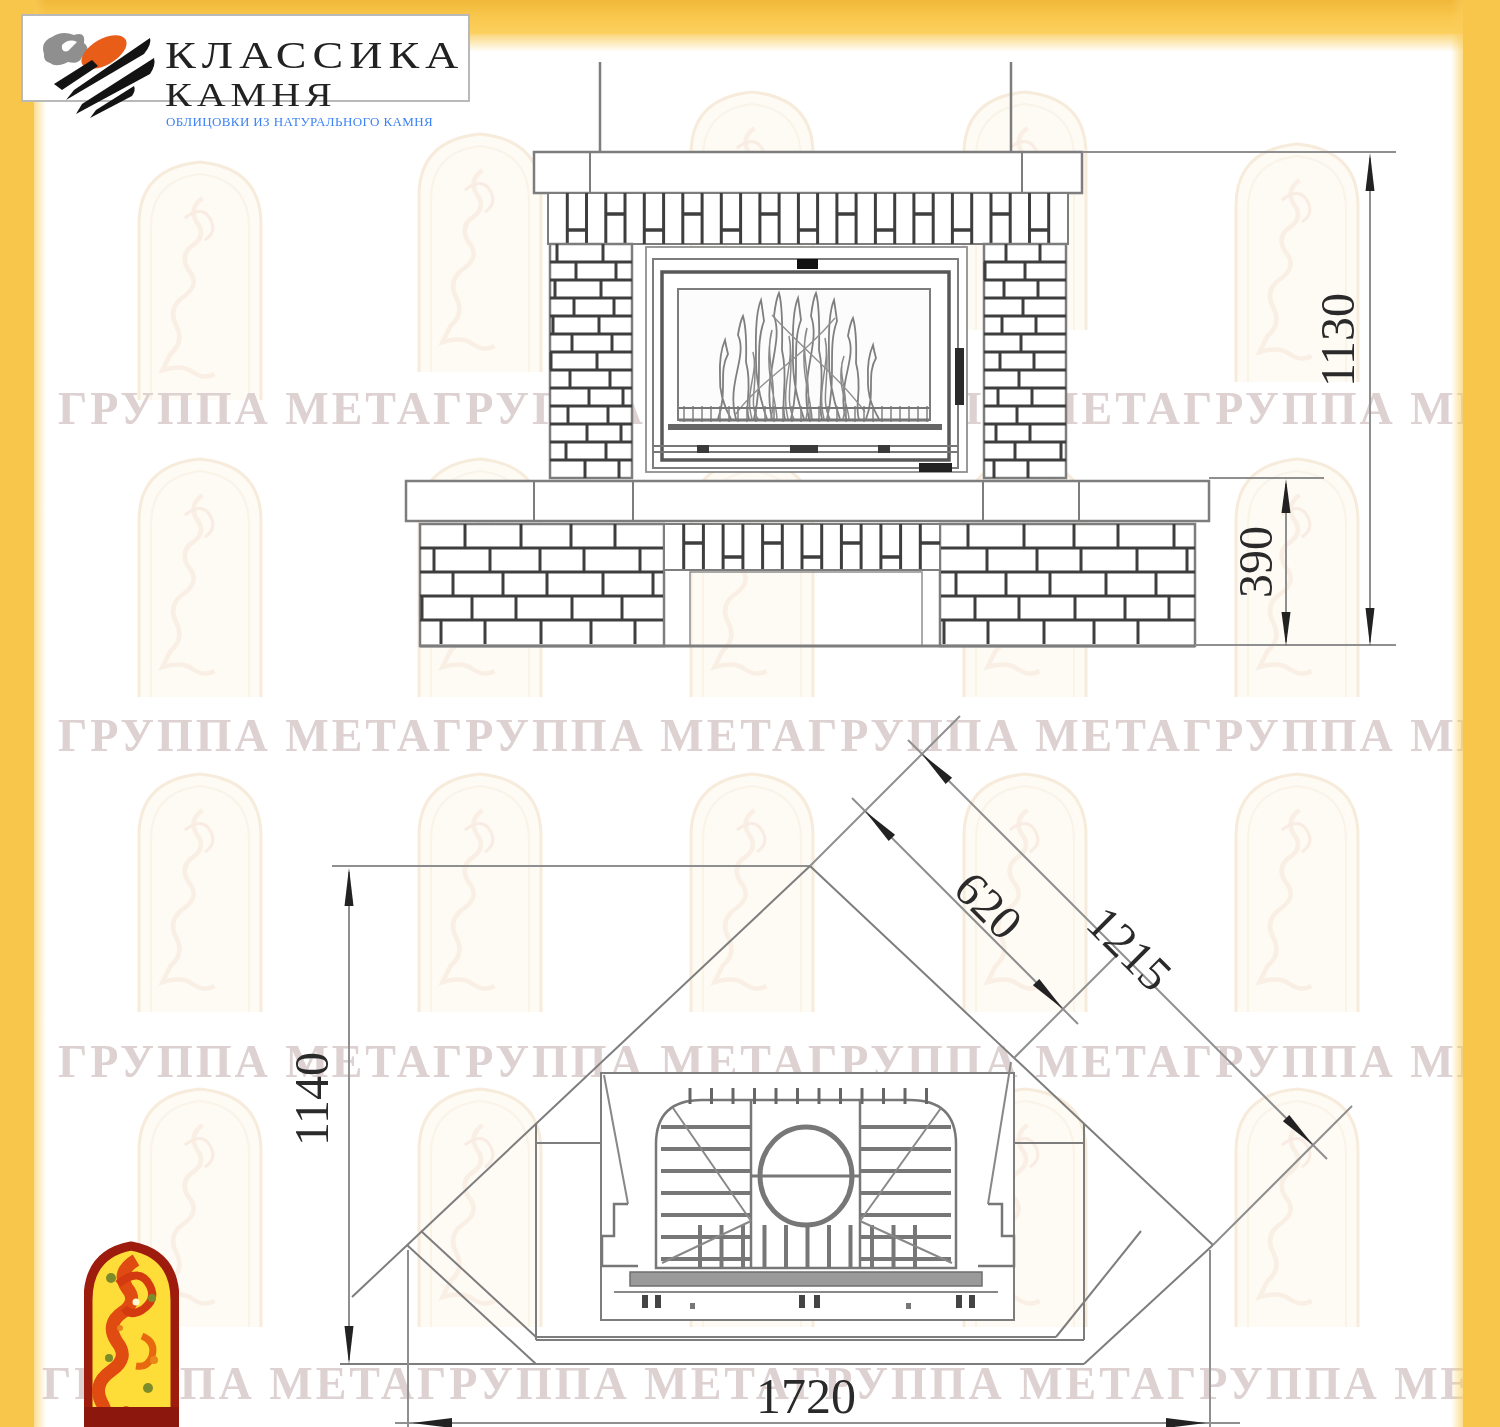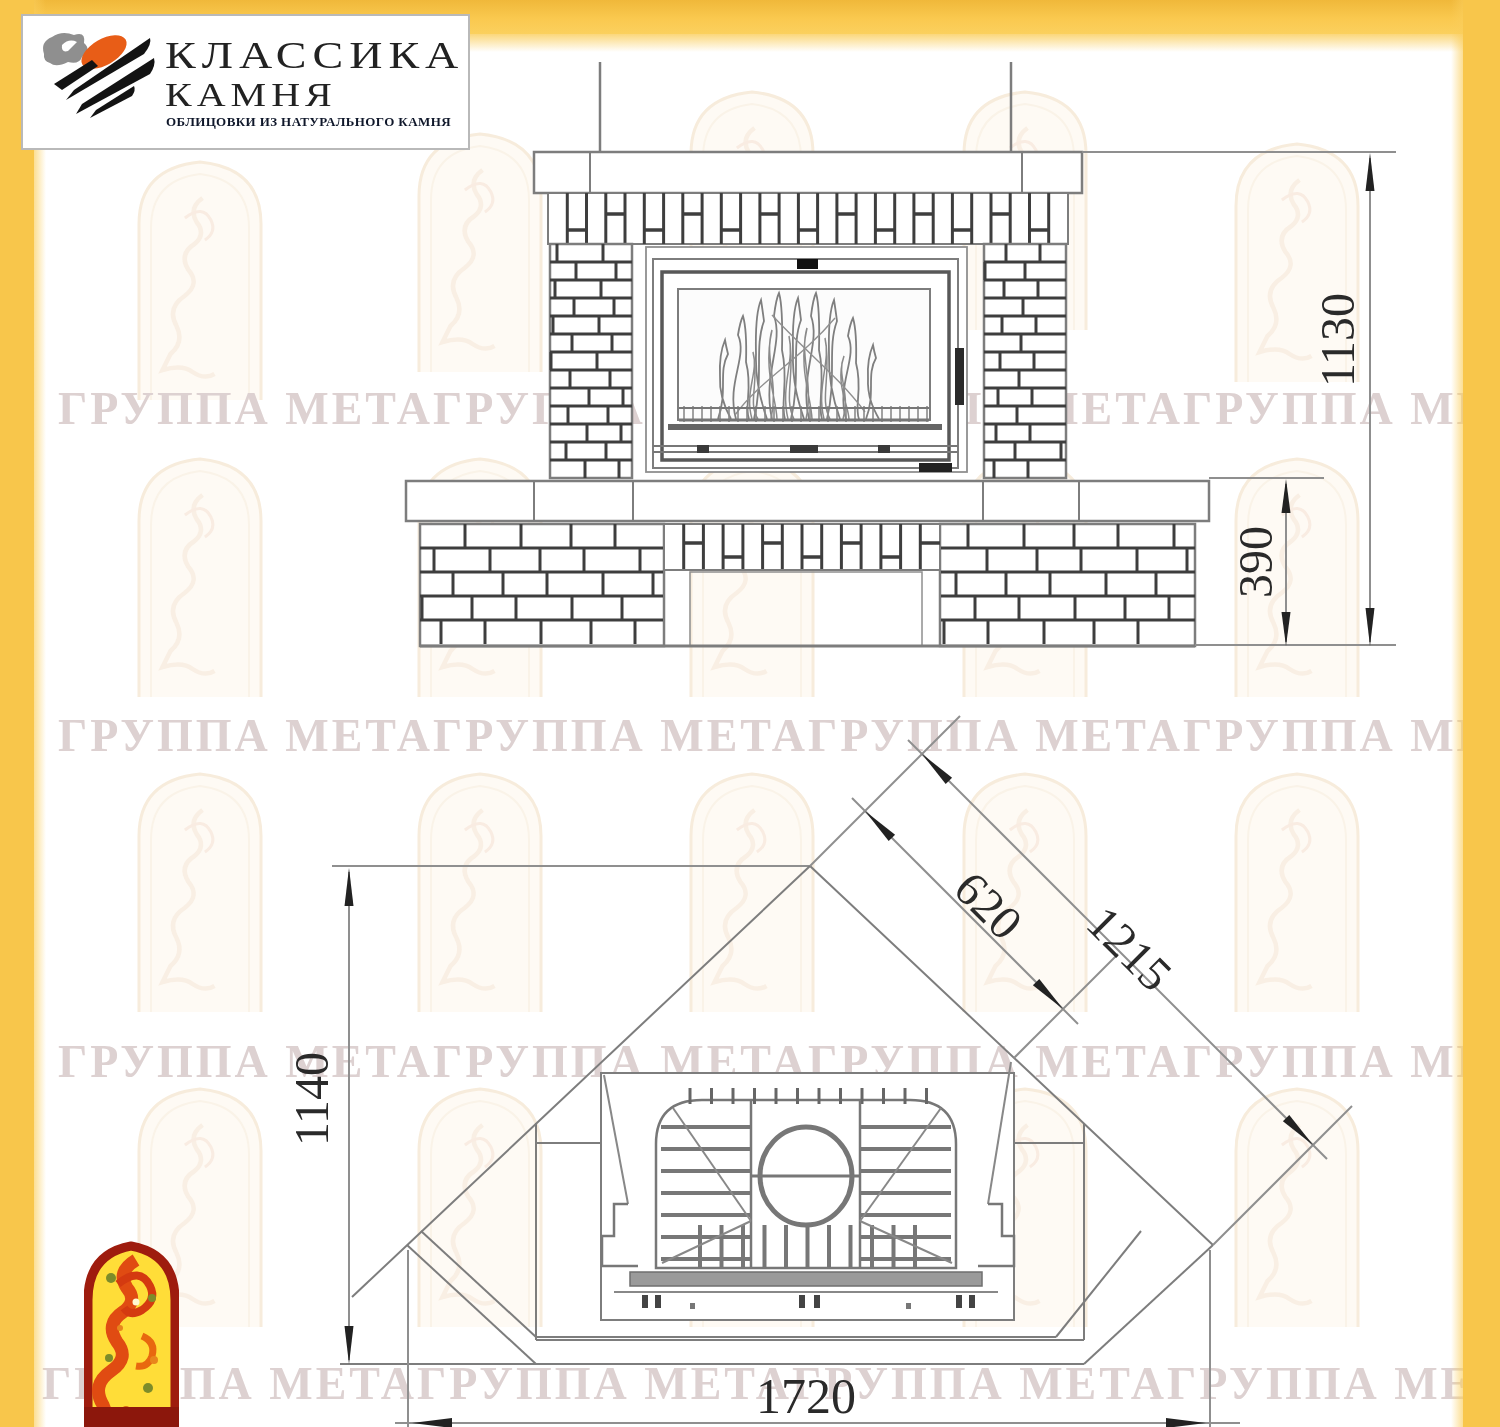--- a/index.html
+++ b/index.html
@@ -508,33 +508,33 @@
 <polygon points="412.0,1423.0 452.0,1418.0 452.0,1428.0" fill="#222"></polygon>
 <polygon points="1206.0,1423.0 1166.0,1428.0 1166.0,1418.0" fill="#222"></polygon>
 <text x="806" y="1413" text-anchor="middle" font-family="Liberation Serif" font-size="50" fill="#2a2a2a">1720</text>
 </svg>
 <div class="abs" style="left:0;top:0;width:1500px;height:34px;background:linear-gradient(#f0b83a,#fac94f 55%,#fbd05e)"></div>
 <div class="abs" style="left:0;top:34px;width:1500px;height:18px;background:linear-gradient(rgba(250,205,90,0.8),rgba(255,255,255,0))"></div>
 <div class="abs" style="left:0;top:0;width:34px;height:1427px;background:#f8c64b"></div>
 <div class="abs" style="left:34px;top:0;width:12px;height:1427px;background:linear-gradient(90deg,rgba(250,205,90,0.65),rgba(255,255,255,0))"></div>
 <div class="abs" style="left:1463px;top:0;width:37px;height:1427px;background:#f8c64b"></div>
 <div class="abs" style="left:1451px;top:0;width:12px;height:1427px;background:linear-gradient(90deg,rgba(255,255,255,0),rgba(250,205,90,0.65))"></div>
-<div class="abs" style="left:21px;top:14px;width:449px;height:136px;background:#fff;border:2px solid #b9b9b9;box-sizing:border-box">
+<div class="abs" style="left:21px;top:14px;width:449px;height:88px;background:#fff;border:2px solid #b9b9b9;box-sizing:border-box">
 <svg class="abs" style="left:15px;top:12px" width="126" height="98" viewBox="0 0 126 98">
 <path d="M6,26 Q2,14 14,9 Q24,2 36,7 Q48,3 46,15 Q54,22 44,29 Q41,37 30,34 Q18,40 12,35 Q5,33 6,26 Z" fill="#8f8f8f"></path>
 <path d="M24,17 q7,-7 15,-3 l-9,9 q-7,2 -6,-6" fill="#fff"></path>
 <ellipse cx="66" cy="24" rx="25" ry="13" transform="rotate(-30 66 24)" fill="#e85d17"></ellipse>
 <path d="M112,10 L36,62 L28,72 L106,26 Q114,16 112,10 Z" fill="#131313"></path>
 <path d="M116,30 L44,76 L38,86 L112,46 Q118,37 116,30 Z" fill="#131313"></path>
 <path d="M96,58 L58,82 L52,90 L94,68 Q98,62 96,58 Z" fill="#131313"></path>
 <path d="M16,56 L54,32 L60,38 L24,62 Z" fill="#131313"></path>
 </svg>
 <div class="abs" style="left:142px;top:18px;font-family:'Liberation Serif';font-size:46px;color:#222;letter-spacing:6px;transform:scaleY(0.82);transform-origin:top left">КЛАССИКА</div>
 <div class="abs" style="left:142px;top:60px;font-family:'Liberation Serif';font-size:40px;color:#222;letter-spacing:5px;transform:scaleY(0.82);transform-origin:top left">КАМНЯ</div>
-<div class="abs" style="left:143px;top:98px;font-family:'Liberation Serif';font-size:13px;font-weight:bold;color:#0f172a;letter-spacing:0.4px;white-space:nowrap">ОБЛИЦОВКИ ИЗ НАТУРАЛЬНОГО КАМНЯ</div>
+<div class="abs" style="left:143px;top:98px;font-family:'Liberation Serif';font-size:13px;font-weight:normal;color:#3b82f6;letter-spacing:0.4px;white-space:nowrap">ОБЛИЦОВКИ ИЗ НАТУРАЛЬНОГО КАМНЯ</div>
 </div>
 <svg class="abs" style="left:84px;top:1240px" width="95" height="187" viewBox="0 0 95 187">
 <path d="M4,187 V60 Q4,14 47,6 Q91,14 91,60 V187 Z" fill="#ffdd38" stroke="#9e1c0e" stroke-width="9"></path>
 <path d="M52,20 q-20,12 -9,28 q11,13 -4,24 q-18,12 -6,30 q13,16 -6,29 q-20,14 -8,34 q8,16 -8,31 l-10,17 q22,-8 34,1 q13,9 25,2" fill="none" stroke="#e04b12" stroke-width="13"></path>
 <path d="M34,44 q22,-18 32,2 q7,14 -8,24 q-12,7 -18,-2" fill="none" stroke="#d43a10" stroke-width="8"></path>
 <path d="M58,96 q14,6 10,20 q-4,12 -16,10" fill="none" stroke="#e8680f" stroke-width="7"></path>
 <circle cx="27" cy="38" r="5" fill="#7d8c2a"></circle>
       <circle cx="68" cy="58" r="4" fill="#7d8c2a"></circle>
 <circle cx="25" cy="118" r="4" fill="#7d8c2a"></circle>
       <circle cx="64" cy="148" r="5" fill="#7d8c2a"></circle>

